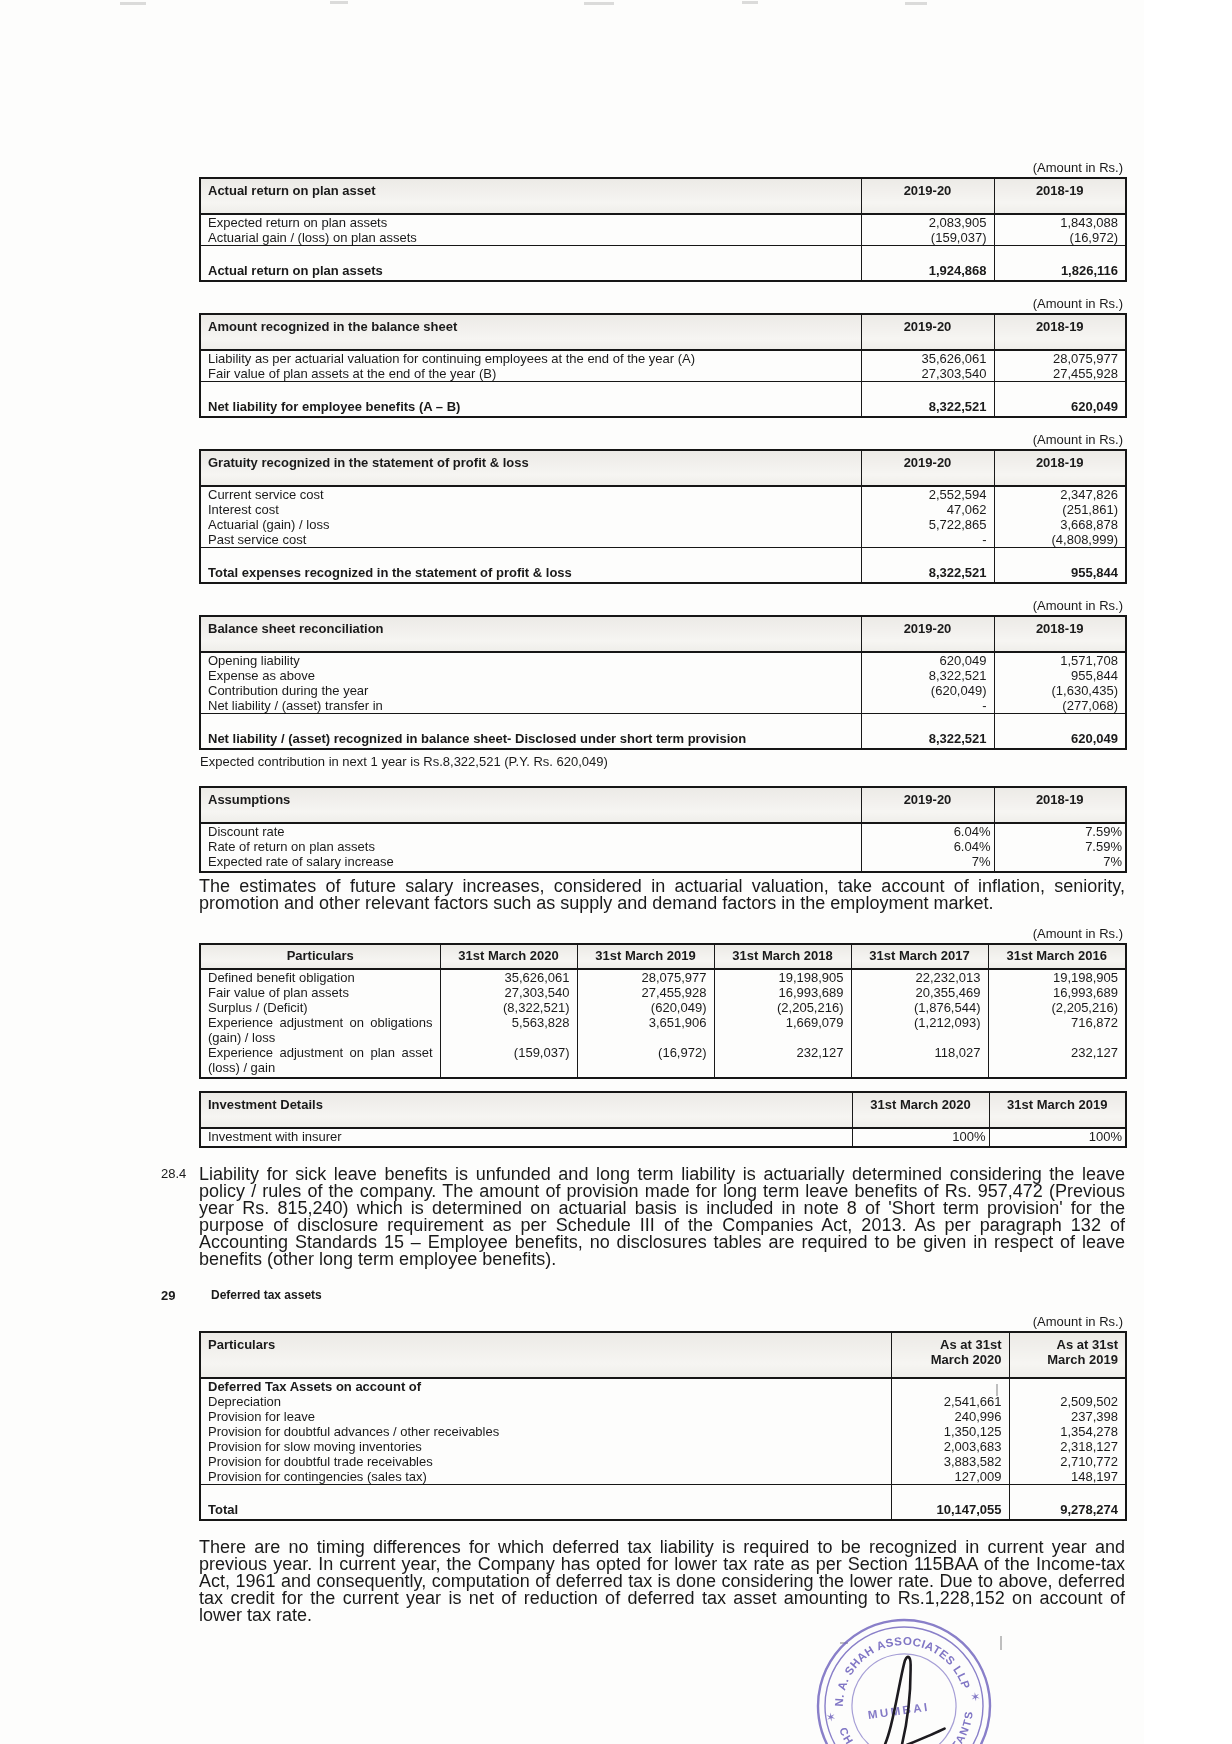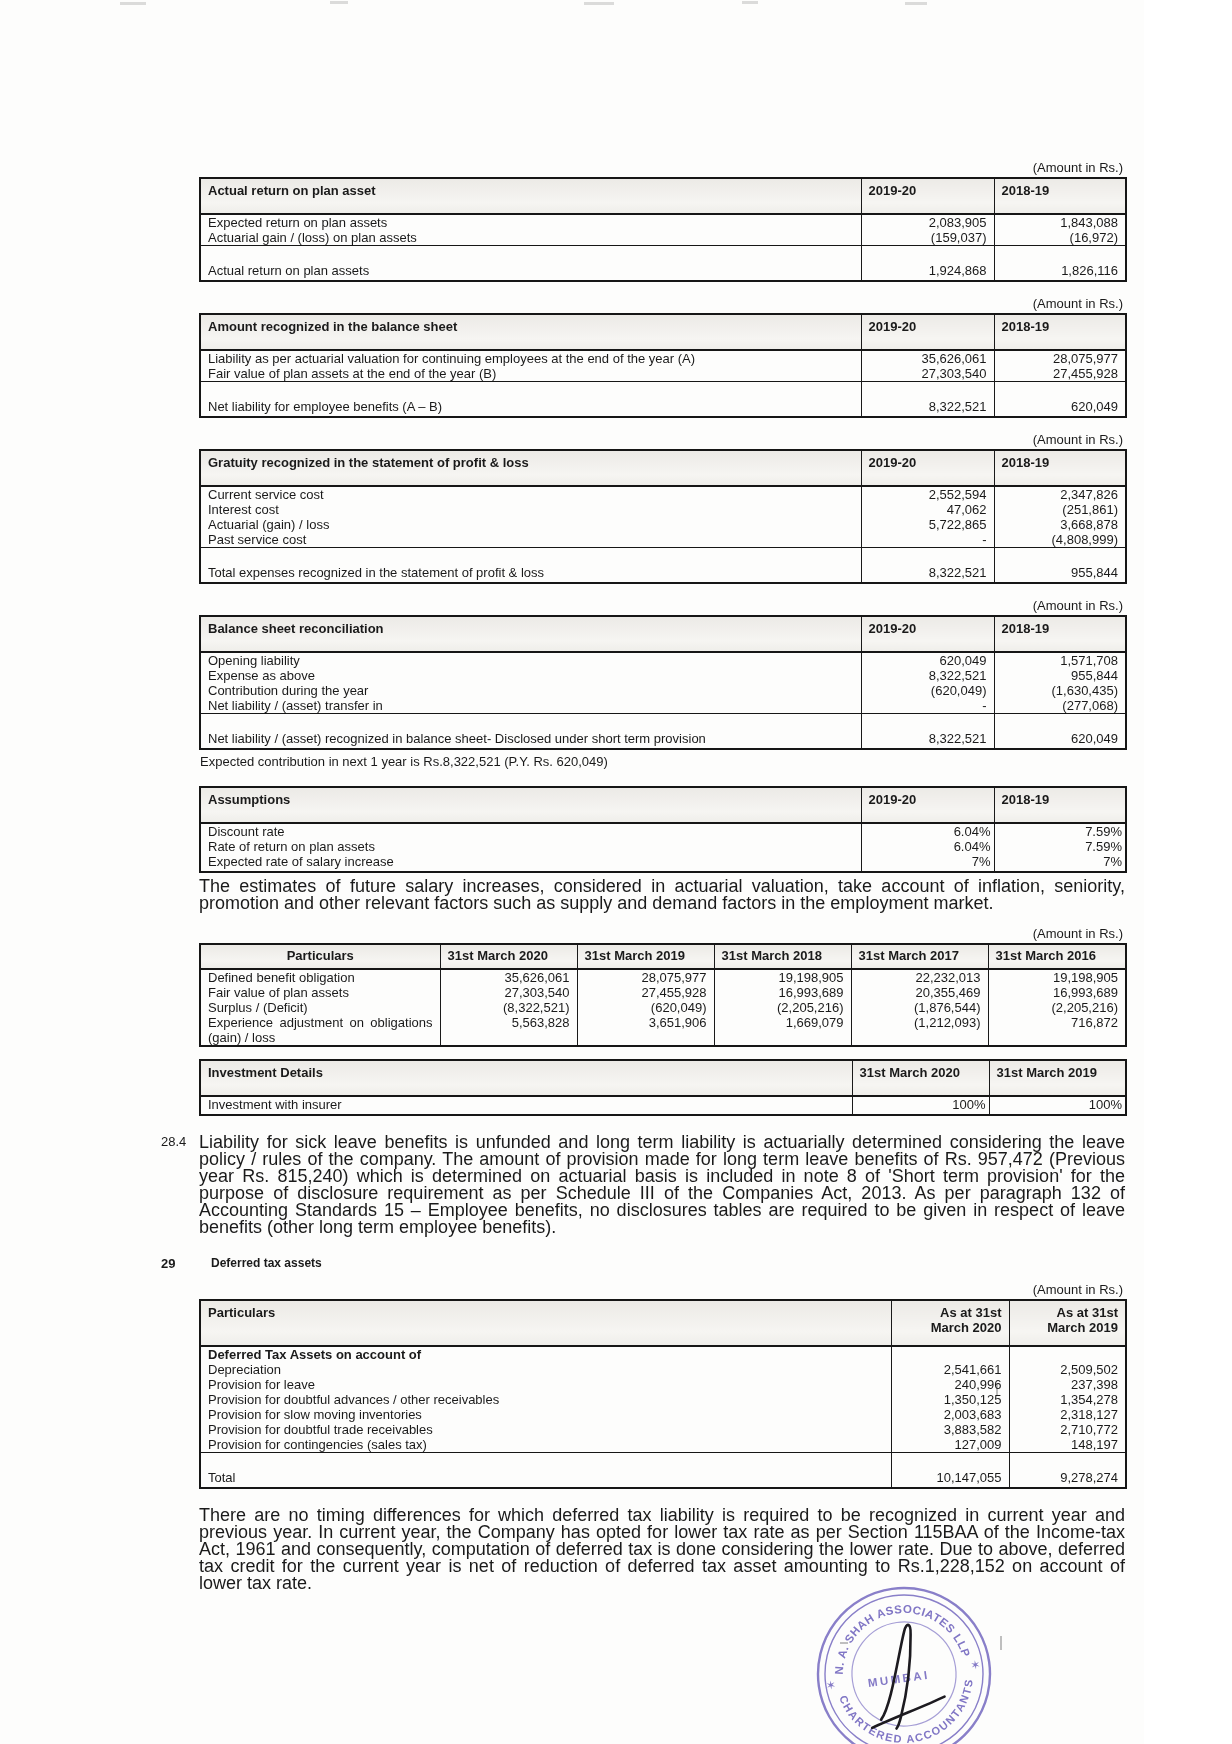--- a/index.html
+++ b/index.html
@@ -6,26 +6,26 @@
   body{width:1232px;height:1744px;background:#ffffff;font-family:"Liberation Sans","DejaVu Sans",sans-serif;color:#1a1a1a;}
   .page{position:relative;width:1144px;height:1744px;background:#fdfdfc;overflow:hidden;}
   .content{position:absolute;left:199px;top:160px;width:926px;}
   .amt{text-align:right;font-size:13px;line-height:15px;margin:0 2px 2px 0;}
   .g{margin-top:14px;}
   table{border-collapse:collapse;table-layout:fixed;width:926px;}
   .fin{border:2.2px solid #161616;}
   .fin th,.fin td{font-size:13px;padding:0 7px;vertical-align:top;overflow:hidden;}
   .fin th+th,.fin td+td{border-left:1.6px solid #1a1a1a;}
   .fin thead th{border-bottom:2px solid #161616;background:linear-gradient(180deg,#eceae6 0%,#f6f5f2 70%,#efeeea 100%);font-weight:bold;text-align:left;height:30px;padding-top:4px;}
-  .fin thead th.v{text-align:left;}
+  .fin thead th.v{text-align:center;}
   .fin tbody td{line-height:15px;}
   .fin tbody tr.first td{padding-top:0;}
   .fin td.v{text-align:right;}
   .fin td.pct{padding-right:3px;}
-  .fin tr.total td{border-top:1.6px solid #161616;font-weight:normal;padding-top:17px;padding-bottom:2px;}
+  .fin tr.total td{border-top:1.6px solid #161616;font-weight:bold;padding-top:17px;padding-bottom:2px;}
   .fin tr.last td{padding-bottom:2px;}
   .fin td.just{text-align:justify;}
   .fin td.bold{font-weight:bold;}
   .t6 thead th{height:20px;text-align:center;padding-top:3px;}
   .t8 thead th.v{text-align:right;line-height:15px;height:40px;}
   .tnote{font-size:13px;line-height:16px;margin:4px 0 0 1px;}
   .para{font-size:18px;line-height:17px;text-align:justify;margin:0;}
   .numbered{position:relative;}
   .pnum{position:absolute;left:-38px;top:0;font-size:13px;font-weight:bold;}
   .pnum.plain{font-weight:normal;}
@@ -287,20 +287,28 @@
           <td class="v">(1,876,544)</td>
           <td class="v">(2,205,216)</td>
         </tr>
         <tr>
           <td class="just">Experience adjustment on obligations (gain) / loss</td>
           <td class="v">5,563,828</td>
           <td class="v">3,651,906</td>
           <td class="v">1,669,079</td>
           <td class="v">(1,212,093)</td>
           <td class="v">716,872</td>
+        </tr>
+        <tr class="last">
+          <td class="just">Experience adjustment on plan asset (loss) / gain</td>
+          <td class="v">(159,037)</td>
+          <td class="v">(16,972)</td>
+          <td class="v">232,127</td>
+          <td class="v">118,027</td>
+          <td class="v">232,127</td>
         </tr>
       </tbody>
     </table>
 
     <table class="fin" style="margin-top:12px;">
       <colgroup>
           <col style="width:652px">
           <col style="width:137px">
           <col style="width:137px">
         </colgroup>

